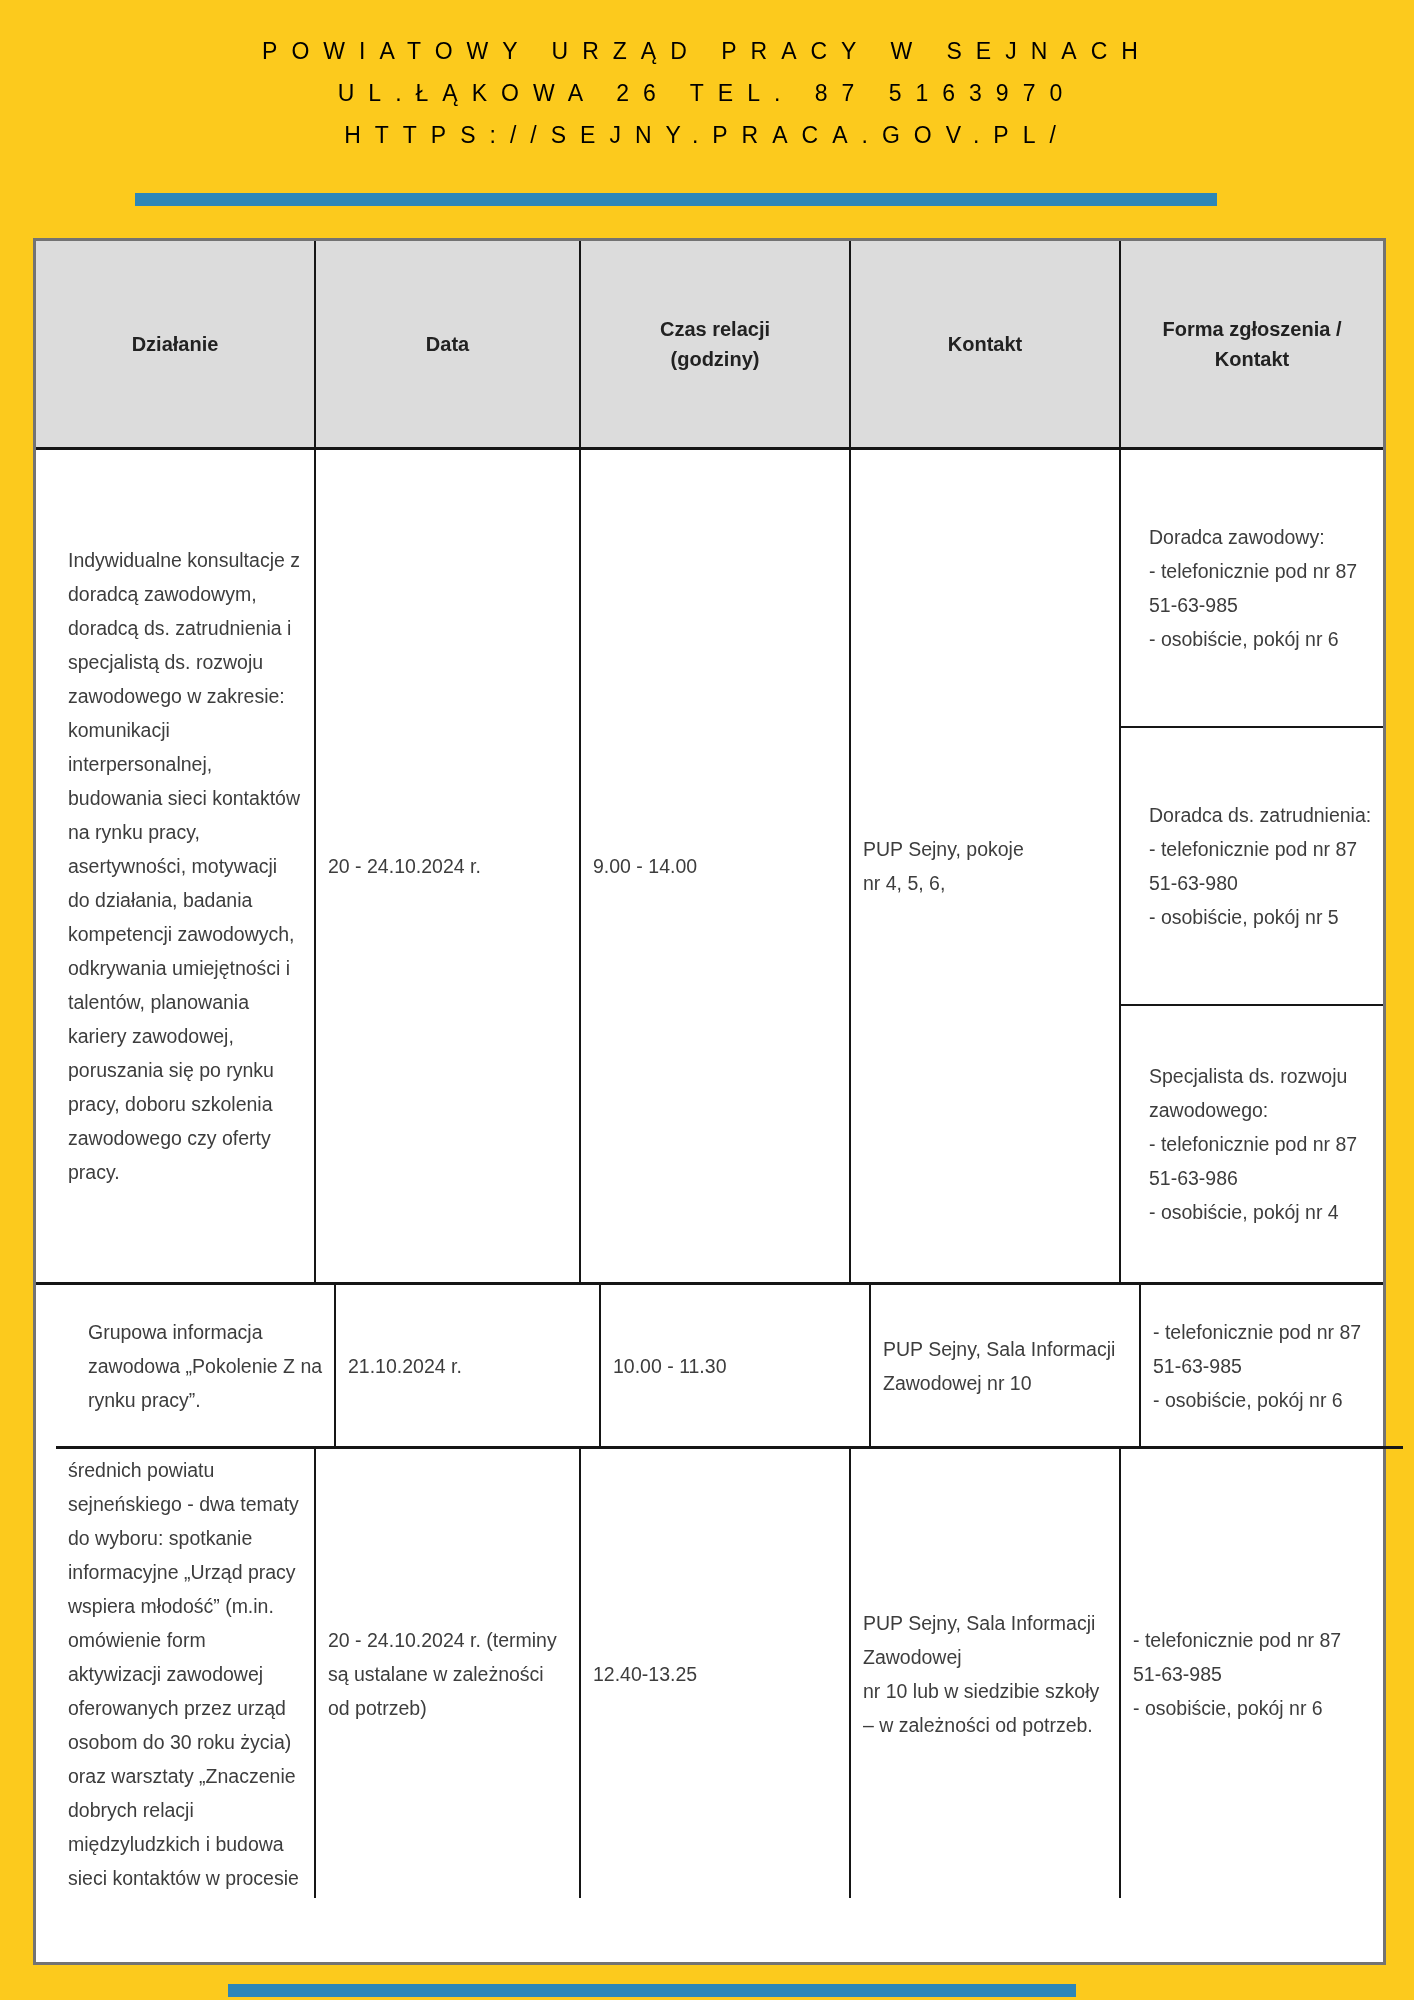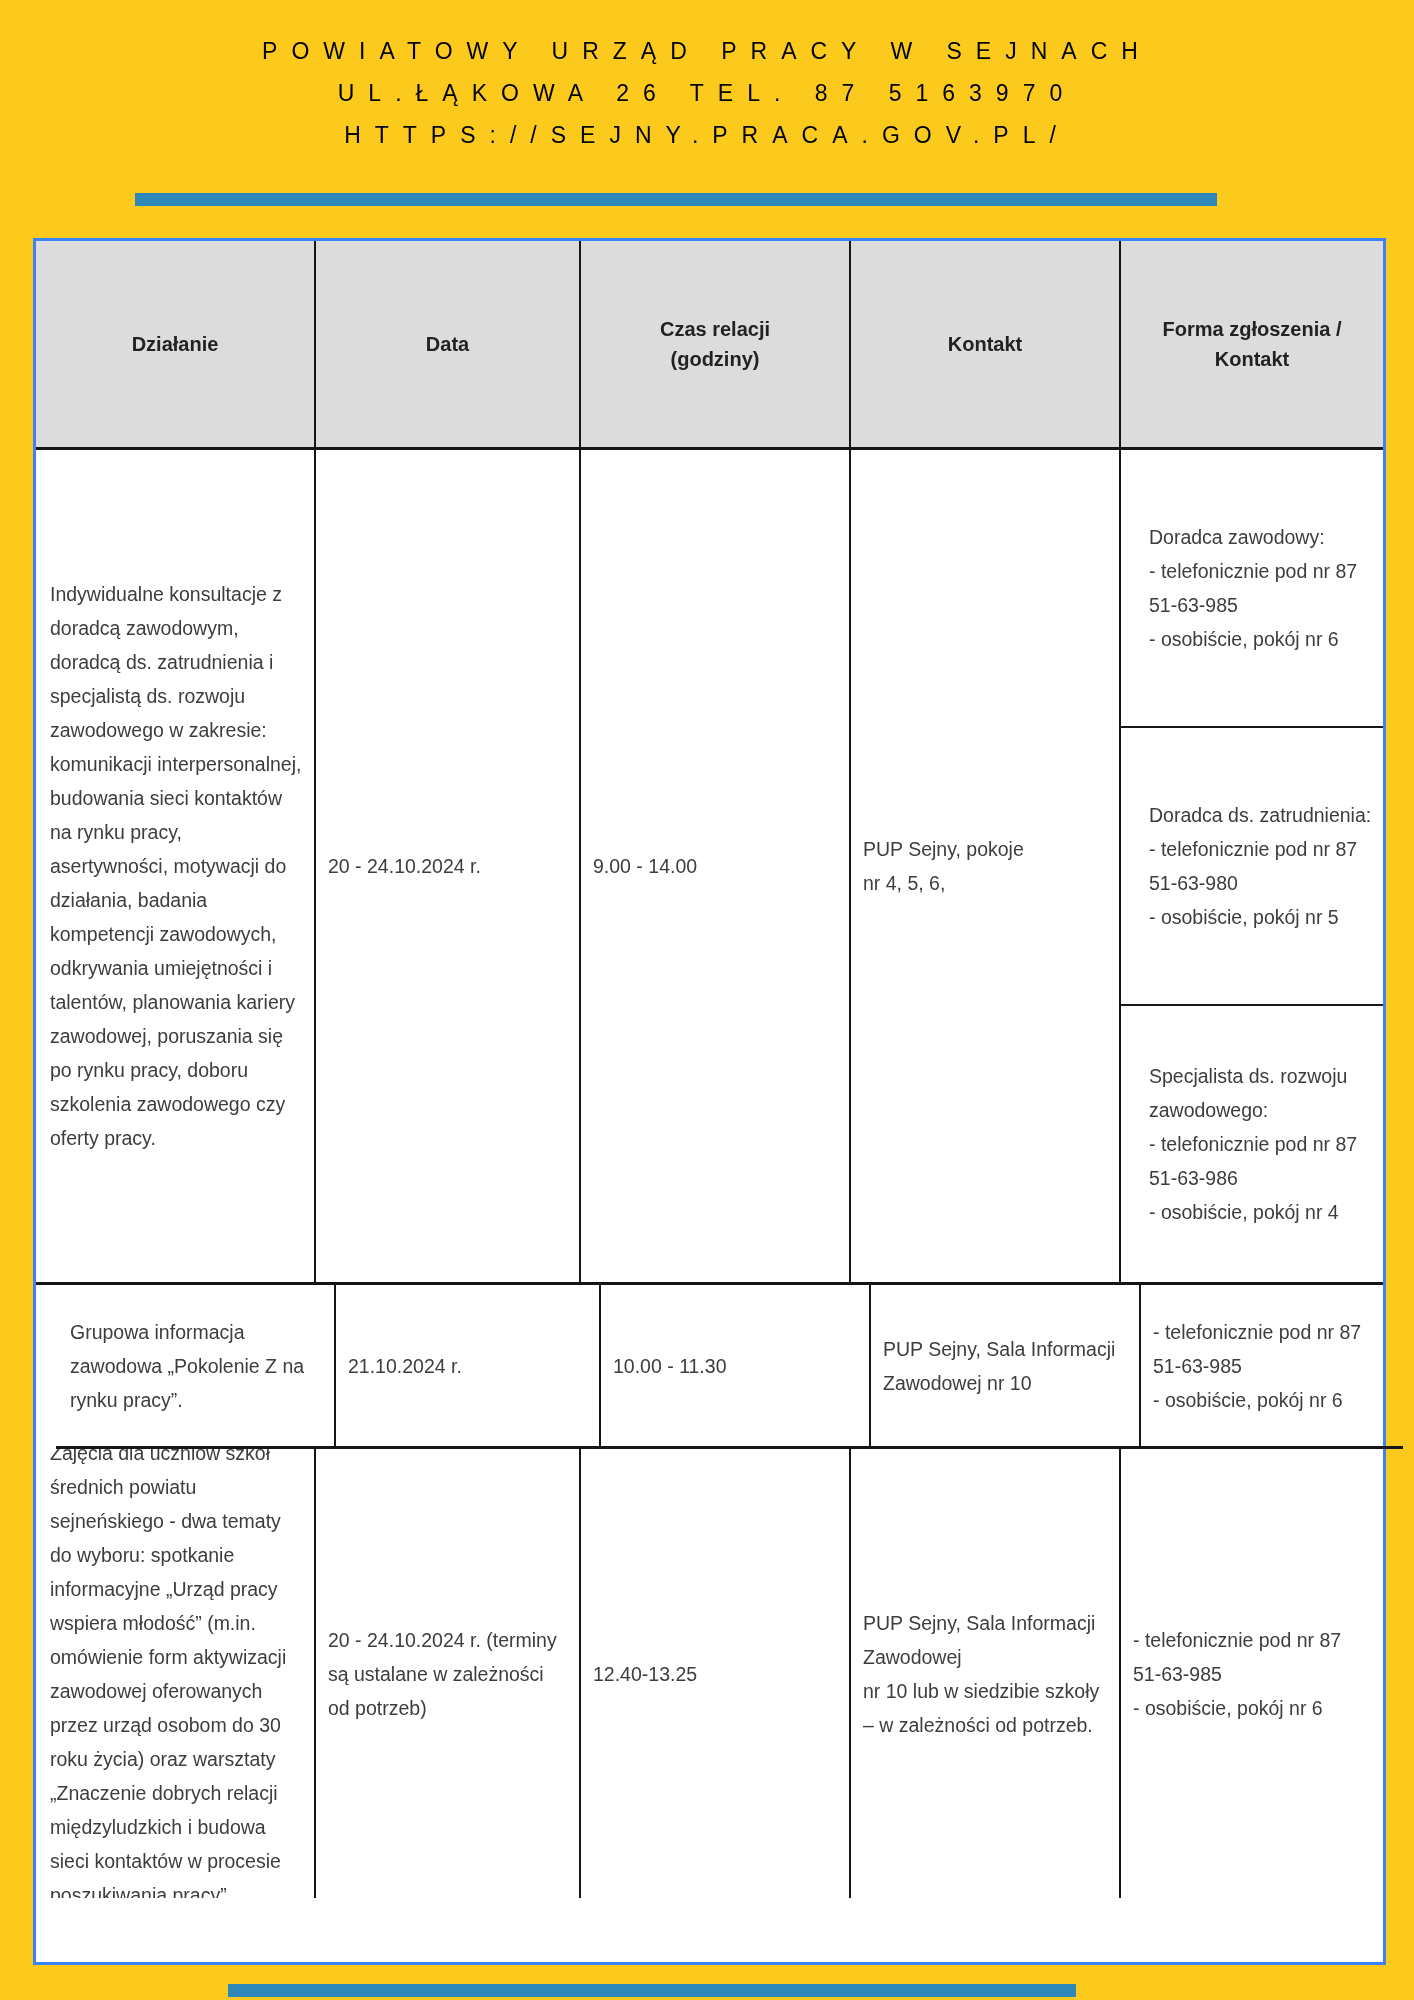--- a/index.html
+++ b/index.html
@@ -27,21 +27,21 @@
   }
   .bar-bottom{
     position:absolute;left:228px;top:1984px;
     width:848px;height:13px;
     background:#2D87B8;
   }
   
   .sched{
     position:absolute;left:33px;top:238px;
     width:1353px;height:1727px;
-    border:3px solid #3b82f6;
+    border:3px solid #737373;
     background:#ffffff;
     box-sizing:border-box;
     color:#3D3D3D;
   }
   .trow{
     display:grid;
     grid-template-columns:280px 265px 270px 270px 262px;
     box-sizing:border-box;
   }
   .row-header{height:209px;}
@@ -55,21 +55,21 @@
     display:flex;
     align-items:center;
     font-size:19.5px;
     line-height:34px;
     padding:0 10px 0 12px;
     white-space:pre-line;
     overflow:hidden;
   }
   .cell:last-child{border-right:none;}
   .row-3 > .cell{border-bottom:none;}
-  .cell-action{padding:0 10px 0 14px;}
+  .cell-action{padding:0 10px 0 32px;}
   .th{
     background:#DCDCDC;
     justify-content:center;
     text-align:center;
     font-weight:bold;
     font-size:20px;
     line-height:30px;
     color:#222222;
     padding:0 8px;
   }

